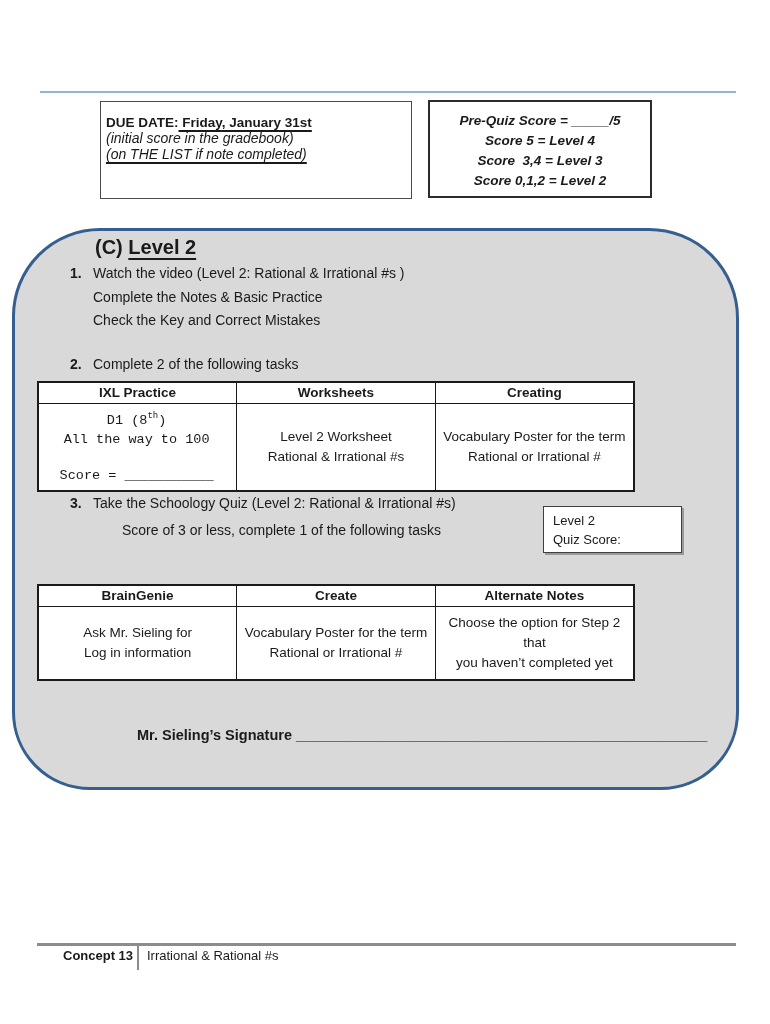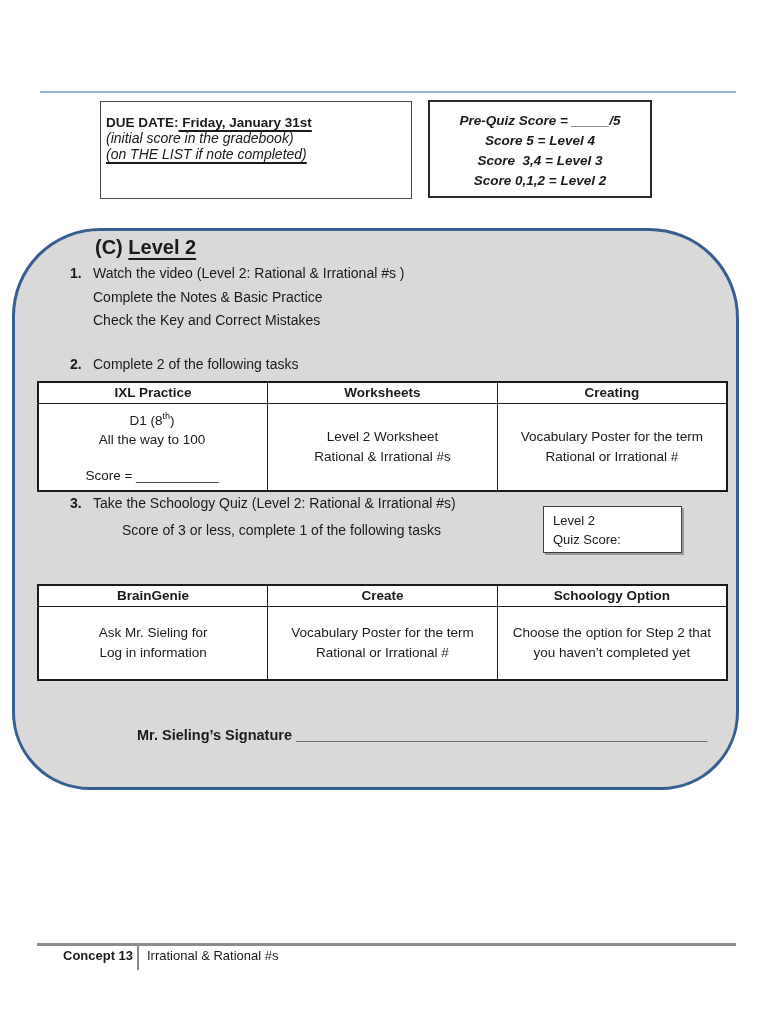--- a/index.html
+++ b/index.html
@@ -42,31 +42,31 @@
   }
 
   .level-heading { left:95px; top:236px; font-size:20px; font-weight:bold; }
   .level-heading .lvl { text-decoration:underline; text-underline-offset:4px; text-decoration-thickness:2px; }
 
   .step-num  { font-size:14px; font-weight:bold; }
   .step-text { font-size:14px; font-weight:normal; }
 
   
   table.grid {
-    position:absolute; left:37px; width:691px;
+    position:absolute; left:37px; width:598px;
     border-collapse:collapse; table-layout:fixed;
     background:#ffffff; border:2px solid #1a1a1a;
   }
   table.grid th, table.grid td { border:1.5px solid #1a1a1a; }
   table.grid th {
     height:21px; font-size:13.5px; font-weight:bold; text-align:center;
     vertical-align:middle; padding:1px 0;
   }
   table.grid td { height:74px; font-size:13.5px; text-align:center; vertical-align:middle; line-height:20px; }
-  td.ixl-cell { vertical-align:top; text-align:left; padding:2px 10px 4px 8px; line-height:18px; }
+  td.ixl-cell { vertical-align:top; text-align:left; padding:2px 10px 4px 8px; line-height:18px;font-family:Liberation Mono, monospace; }
   .ixl-center { text-align:center; }
   .ixl-spacer { height:16px; }
   sup.th { font-size:9px; vertical-align:super; }
 
   
   .quiz-box {
     left:543px; top:506px; width:139px; height:47px;
     background:#fff; border:1.5px solid #3f3f3f; box-shadow:2px 2px 0 #9a9a9a;
     padding:4px 0 0 9px; font-size:13px; line-height:19px;
   }
@@ -148,21 +148,21 @@
   <div class="abs quiz-box">
     <div>Level 2</div>
     <div>Quiz Score:</div>
   </div>
 
   <table class="grid" style="top:584px;">
     <tbody>
         <tr>
       <th>BrainGenie</th>
       <th>Create</th>
-      <th>Schoology Option</th>
+      <th>Alternate Notes</th>
     </tr>
     <tr>
       <td>
         <div>Ask Mr. Sieling for</div>
         <div>Log in information</div>
       </td>
       <td>
         <div>Vocabulary Poster for the term</div>
         <div>Rational or Irrational #</div>
       </td>

